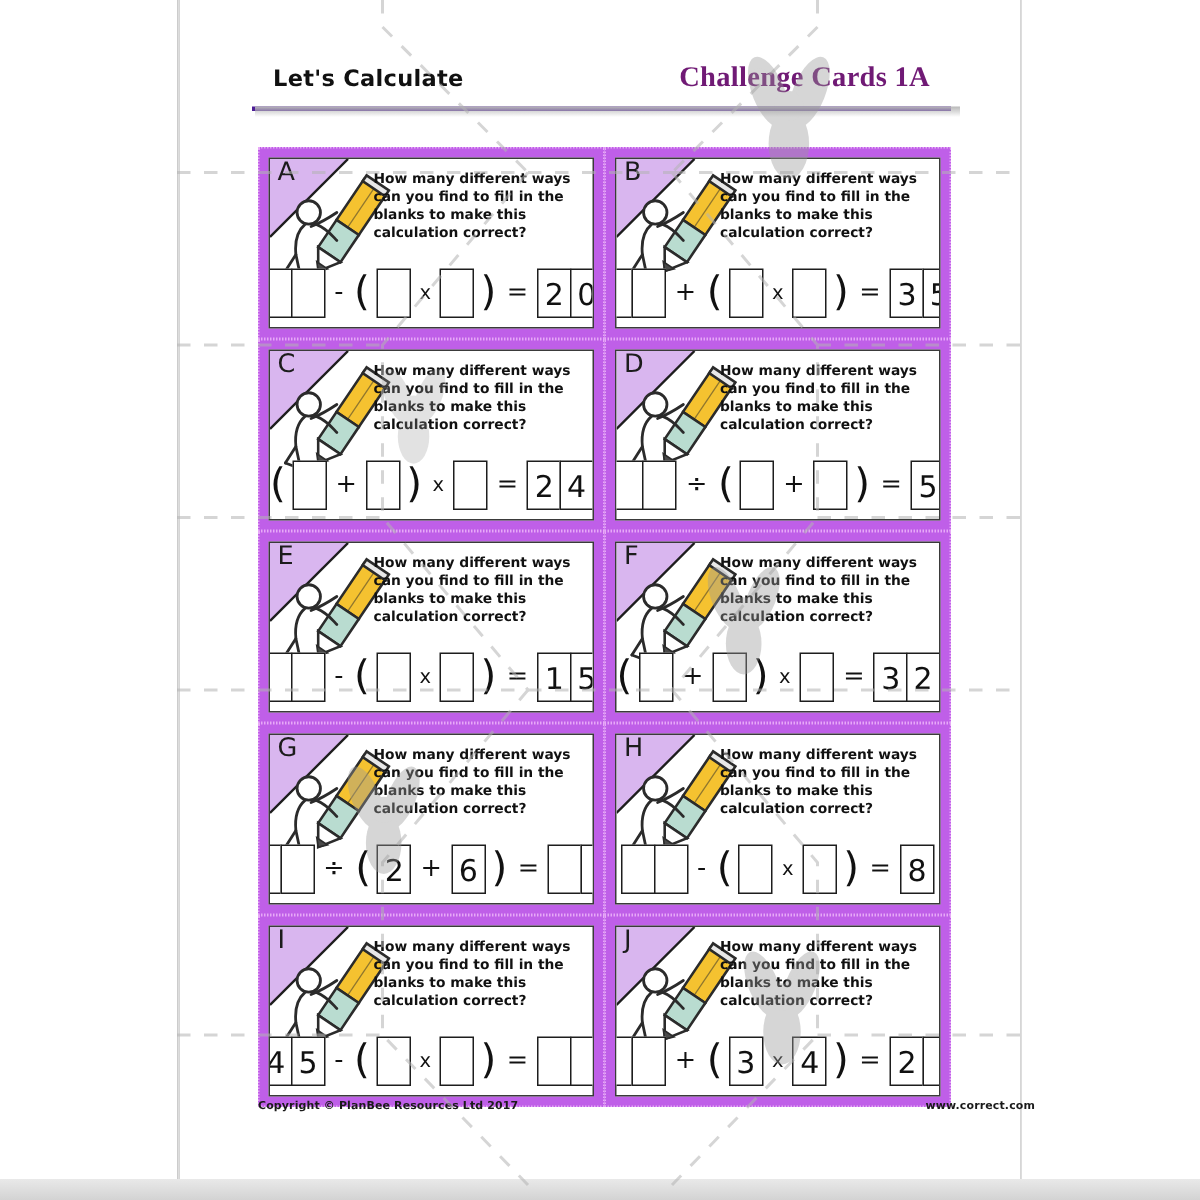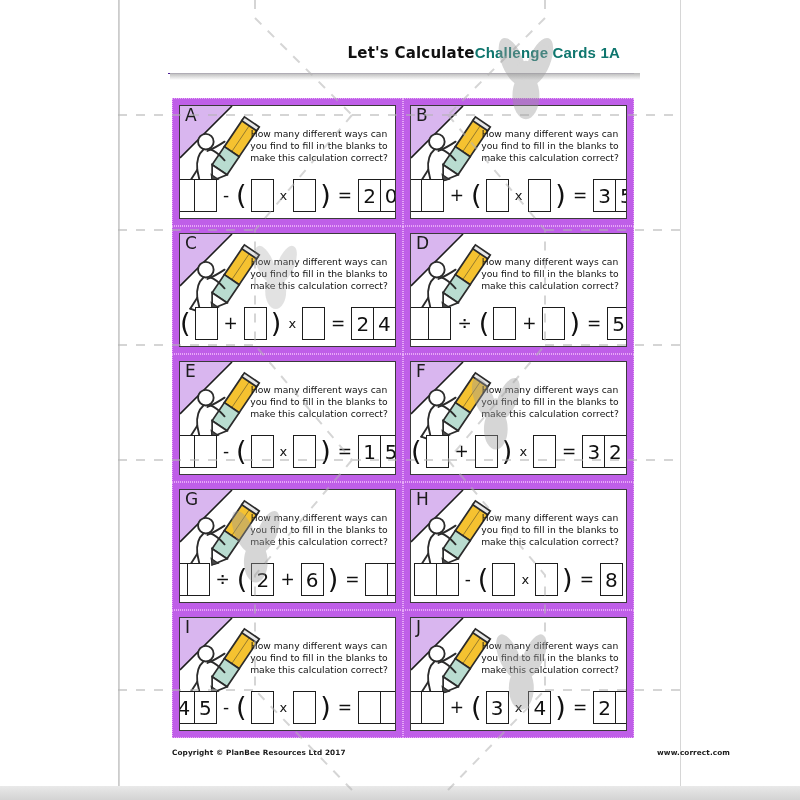--- a/index.html
+++ b/index.html
@@ -63,46 +63,46 @@
   }
 
   
   .header {
     position: absolute;
     left: 168px;
     top: 32px;
     width: 466px;
     height: 42px;
     background: #ffffff;
-    border-bottom: 1px solid #4c1d95;
+    border-bottom: 3px solid #4c1d95;
     display: flex;
     align-items: center;
-    justify-content: flex-end;
+    justify-content: space-between;
     padding: 0 14px;
     box-sizing: border-box;
     z-index: 20;
   }
   .header::after {
     content: "";
     position: absolute;
     left: 2px; right: -6px; bottom: -7px; height: 7px;
     background: linear-gradient(#b8b8b8, rgba(255,255,255,0));
   }
   .header-title {
     font-family: "DejaVu Sans", sans-serif;
     font-weight: bold;
     font-size: 15px;
     color: #111111;
     letter-spacing: .2px;
   }
   .header-right {
-    font-family: Liberation Sans, sans-serif;
+    font-family: Liberation Serif, serif;
     font-weight: bold;
-    font-size: 15px;
-    color: #0f766e;
+    font-size: 19px;
+    color: #701a75;
     letter-spacing: .2px;
   }
 
   
   .cards-grid {
     position: absolute;
     left: 172px;
     top: 98px;
     width: 462px;
     display: grid;
@@ -159,25 +159,25 @@
     top: 6px;
     width: 78px;
     height: 78px;
     z-index: 4;
   }
 
   
   .q-text {
     position: absolute;
     right: 6px;
-    top: 22px;
+    top: 8px;
     width: 140px;
-    text-align: center;
+    text-align: left;
     font-family: "DejaVu Sans", sans-serif;
-    font-weight: normal;
+    font-weight: bold;
     font-size: 9.2px;
     line-height: 1.30;
     color: #111111;
     z-index: 5;
   }
 
   
   .eq-row {
     position: absolute;
     left: 0; right: 0;
@@ -220,22 +220,22 @@
     color: #111111;
     line-height: 1;
     padding: 0 1px;
     transform: translateY(-1px);
   }
 
   
   .footer {
     position: absolute;
     left: 172px;
-    top: 748px;
-    width: 558px;
+    top: 732px;
+    width: 518px;
     display: flex;
     justify-content: space-between;
     align-items: center;
     z-index: 20;
   }
   .footer-left, .footer-right {
     font-family: "DejaVu Sans", sans-serif;
     font-weight: bold;
     font-size: 7.3px;
     color: #1a1a1a;

